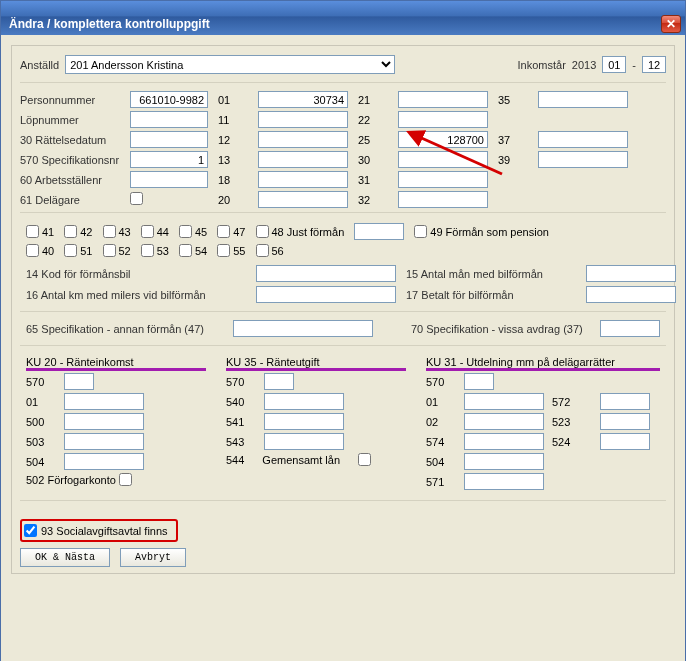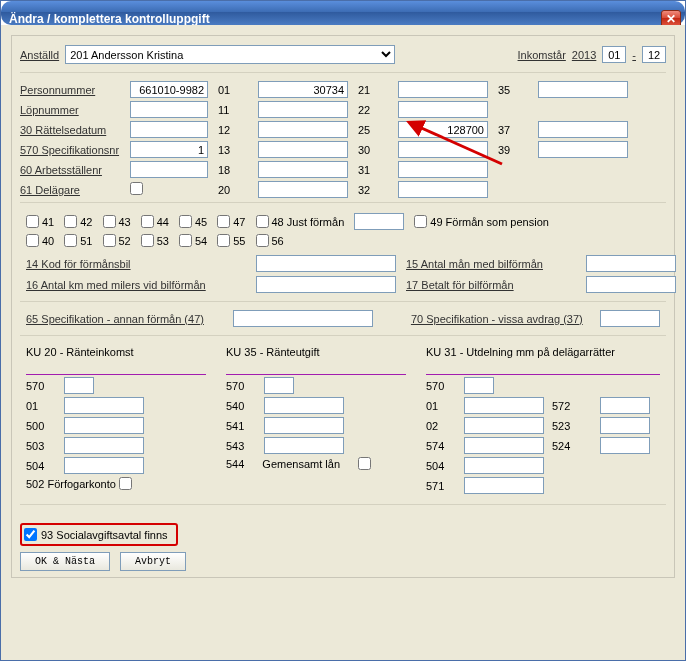--- a/index.html
+++ b/index.html
@@ -10,30 +10,29 @@
     background: #fff;
   }
   .window {
     width: 686px;
     height: 661px;
     border: 1px solid #4a6ea9;
     box-shadow: 0 0 3px rgba(0,0,0,0.4);
     position: relative;
   }
   .titlebar {
-    height: 24px;
+    height: 34px;
     background: linear-gradient(to bottom, #5a8edc, #3d6db5 45%, #2f5a9e 46%, #4a7bc2);
     color: #fff;
     font-weight: bold;
     font-size: 12px;
     display: flex;
     align-items: center;
     padding: 11px 4px 0 8px;
     justify-content: space-between;
-    border-radius: 10px;
   }
   .close-btn {
     width: 20px; height: 18px;
     background: linear-gradient(to bottom, #f08a7a, #d84a34 45%, #c42a14 46%, #e25a44);
     border: 1px solid #8a2a14;
     border-radius: 3px;
     color: #fff;
     font-weight: bold;
     font-size: 12px;
     display:flex; align-items:center; justify-content:center;
@@ -52,21 +51,21 @@
     position: relative;
   }
   .toprow {
     display: flex;
     align-items: center;
     gap: 6px;
     padding: 3px 0 8px 0;
     border-bottom: 1px solid #d4d1c0;
     margin-bottom: 8px;
   }
-  .label { color: #333; white-space: nowrap; text-decoration: underline; }
+  .label { color: #333; white-space: nowrap; }
   input.text {
     border: 1px solid #7f9db9;
     padding: 1px 3px;
     font-family: inherit;
     font-size: 11px;
     height: 17px;
     background: #fff;
     text-align: right;
   }
   input.text.left { text-align: left; }
@@ -110,22 +109,22 @@
   .sectwrap {
     display:flex;
     justify-content: space-between;
     gap: 20px;
     padding: 4px 6px 6px 6px;
   }
   .sect { flex:1; }
   .sect-title {
     font-size: 11px;
     margin: 2px 0 2px 0;
-    border-bottom: 1px solid #a21caf;
-    padding-bottom: 16px;
+    border-bottom: 3px solid #a21caf;
+    padding-bottom: 0;
   }
   .sgrid {
     display: grid;
     grid-template-columns: 30px 80px;
     column-gap: 8px;
     row-gap: 3px;
     align-items: center;
   }
   .sgrid2 {
     display: grid;

